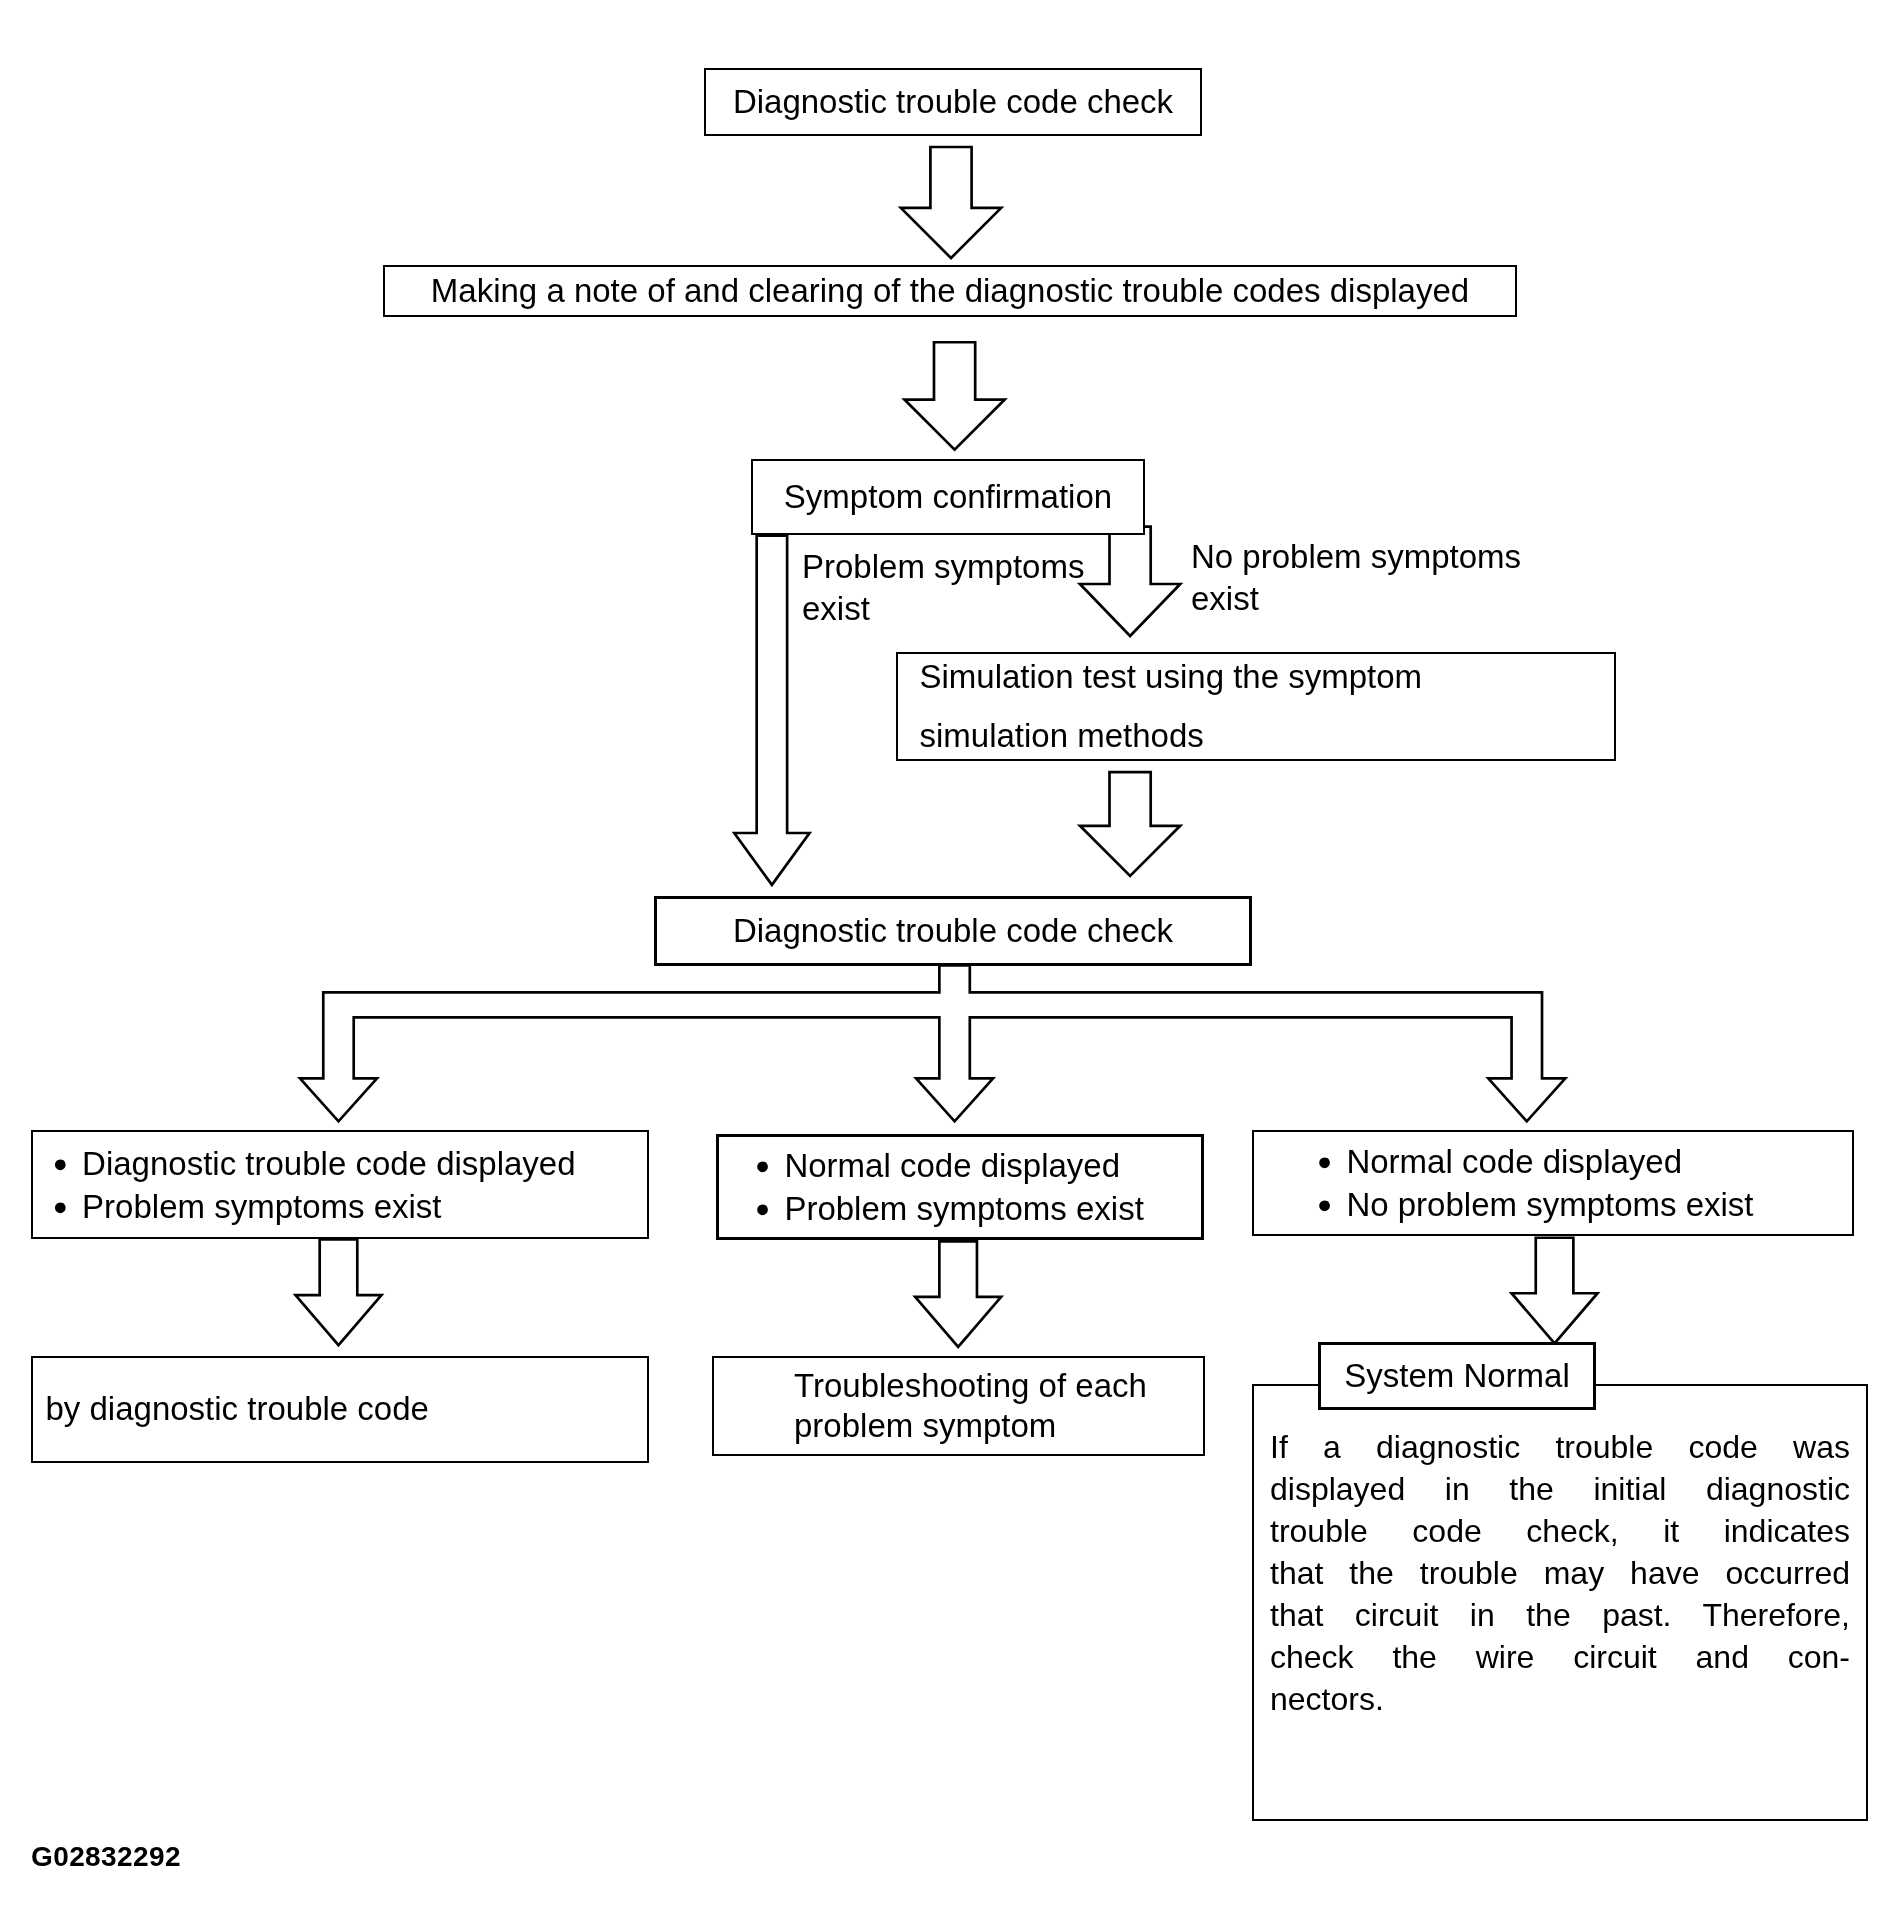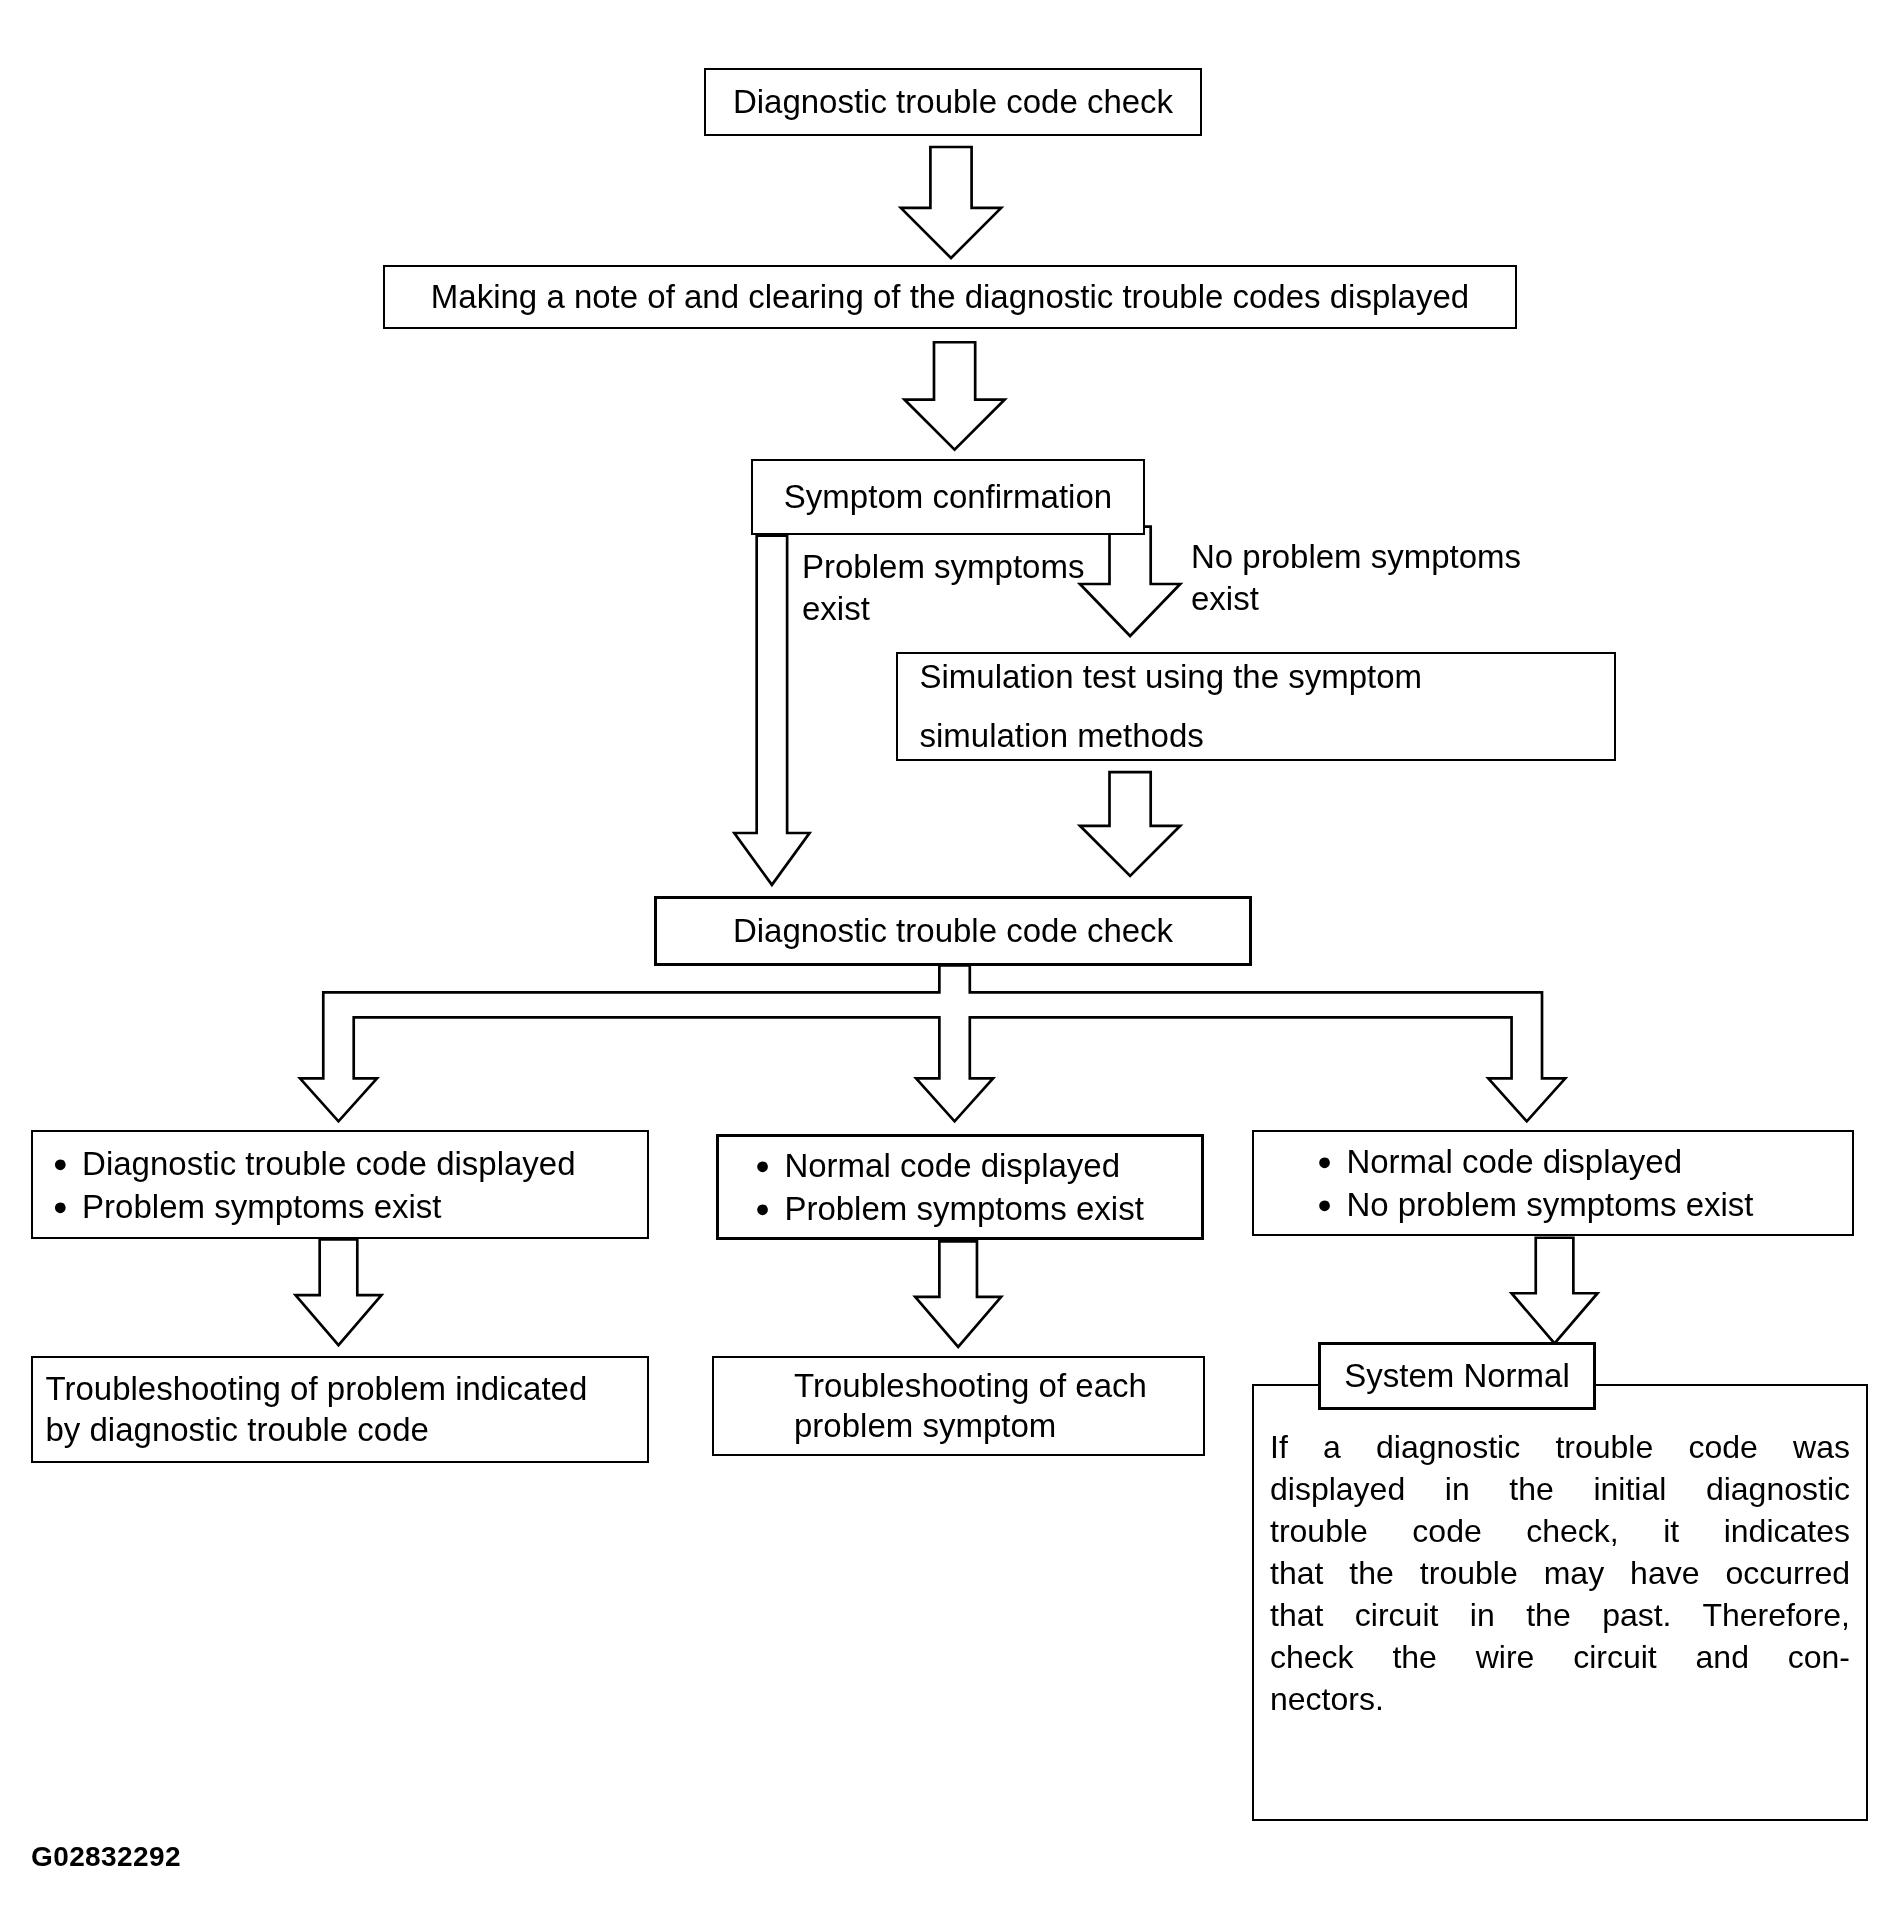--- a/index.html
+++ b/index.html
@@ -100,21 +100,21 @@
   }
   #figure-id {
     position: absolute;
     left: 31px; top: 1841px;
     font-size: 28px;
     font-weight: bold;
     letter-spacing: 0.4px;
   }
   
   #node-dtc-check-top   { left: 704px;  top: 68px;   width: 498px;  height: 68px; }
-  #node-note-clear      { left: 383px;  top: 265px;  width: 1134px; height: 64px; }
+  #node-note-clear      { left: 383px;  top: 265px;  width: 1134px; height: 52px; }
   #node-symptom-confirm { left: 751px;  top: 459px;  width: 394px;  height: 76px; }
   #node-simulation      { left: 896px; top: 652px;  width: 720px;  height: 109px; padding-left: 21.5px; gap: 18px; }
   #node-dtc-check-mid   { left: 654px;  top: 896px; width: 598px;  height: 70px; border-width: 3.6px; }
   #node-outcome-left    { left: 31px;   top: 1130px; width: 618px;  height: 109px; padding-left: 19.7px; }
   #node-outcome-middle  { left: 716px;  top: 1134px; width: 488px;  height: 106px; padding-left: 36px; border-width: 3.6px; }
   #node-outcome-right   { left: 1252px; top: 1130px; width: 602px;  height: 106px; padding-left: 63px; }
   #node-ts-by-code      { left: 31px;   top: 1356px; width: 618px;  height: 107px; padding-left: 12.5px; }
   #node-ts-symptom      { left: 712px;  top: 1356px; width: 493px;  height: 100px; padding-left: 80px; }
 </style>
 </head>
@@ -201,21 +201,20 @@
       <span class="bullet-glyph">●</span>
       <span>Normal code displayed</span>
     </div>
     <div class="bullet-line">
       <span class="bullet-glyph">●</span>
       <span>No problem symptoms exist</span>
     </div>
   </div>
 
   <div class="node col" id="node-ts-by-code">
-    <div>Troubleshooting of problem indicated</div>
     <div>by diagnostic trouble code</div>
   </div>
 
   <div class="node col" id="node-ts-symptom">
     <div>Troubleshooting of each</div>
     <div>problem symptom</div>
   </div>
 
   <div id="system-normal-outer"></div>
 

